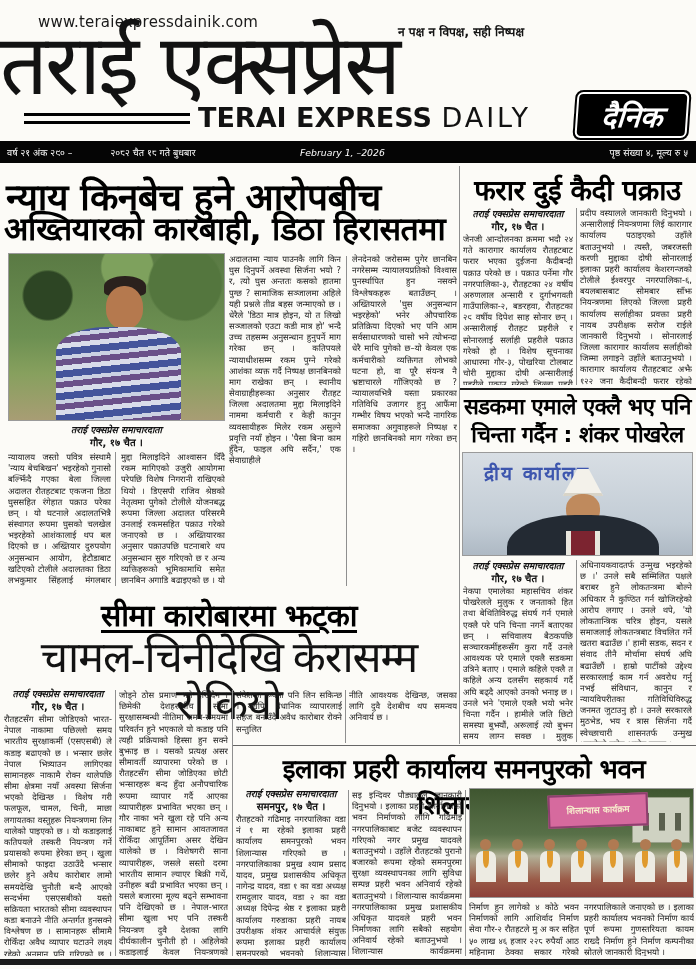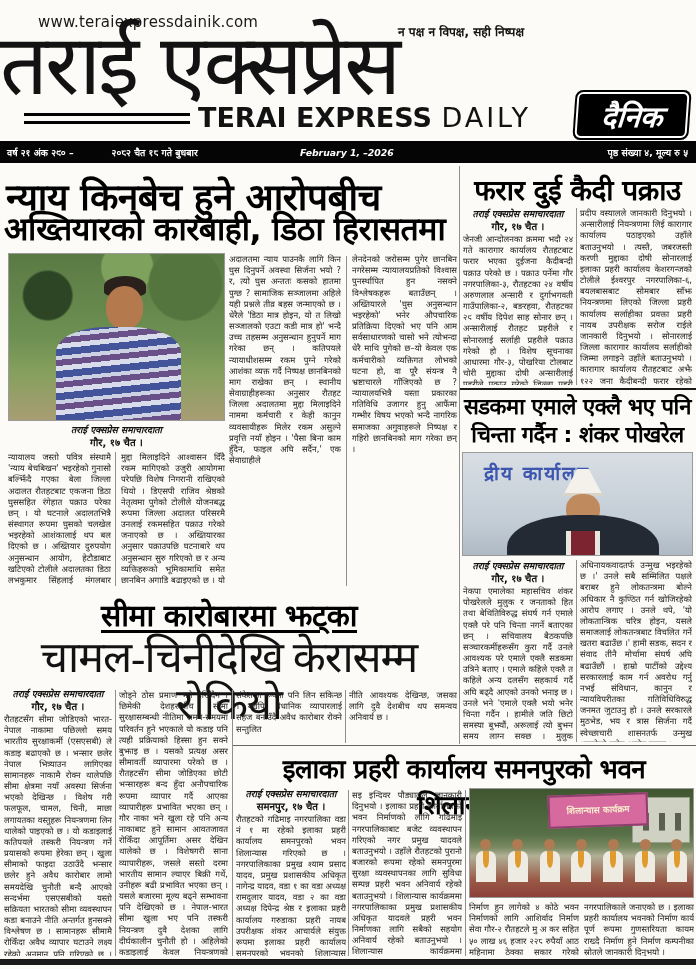--- a/index.html
+++ b/index.html
@@ -17,21 +17,21 @@
   
   .url{font-size:15px;color:#1a1a1a;letter-spacing:.2px}
   .tagline{font-size:12px;font-weight:800}
   .mast-np{width:552px;text-align:left;font-size:84px;line-height:.95;font-weight:400;letter-spacing:-3px}
   .mast-line{position:absolute;background:#000;height:3px}
   .mast-en{font-size:27px;font-weight:800;letter-spacing:0}
   .mast-en .daily{font-weight:400;letter-spacing:3px}
   .dainik{display:flex;align-items:center;justify-content:center;background:#000;color:#fff;
           font-size:29px;font-weight:800;font-style:italic;border-radius:8px;
           box-shadow:inset 0 0 0 2px #000, inset 0 0 0 4px #fff;transform:skewX(-4deg)}
-  .datebar{display:flex;align-items:center;background:#050505;color:#fff;font-size:9.3px;font-weight:700}
+  .datebar{display:flex;align-items:center;background:#050505;color:#fff;font-size:9.3px;font-weight:400}
 
   
   .photo{border:1px solid #9a9a9a;overflow:hidden;position:absolute}
   .photo-main{background:
      radial-gradient(circle at 18% 25%,#2d4524 0 11%,rgba(0,0,0,0) 12%),
      radial-gradient(circle at 82% 18%,#54763e 0 16%,rgba(0,0,0,0) 17%),
      radial-gradient(circle at 55% 8%,#7ea15d 0 13%,rgba(0,0,0,0) 14%),
      linear-gradient(180deg,#5a7a44 0%,#6d9052 50%,#87a05e 72%,#a89d74 100%)}
   .pm-hair{position:absolute;left:44%;top:13%;width:42px;height:20px;background:#2a211d;border-radius:50% 50% 20% 20%}
   .pm-head{position:absolute;left:45%;top:19%;width:37px;height:43px;background:#b5794e;border-radius:48% 48% 45% 45%}

